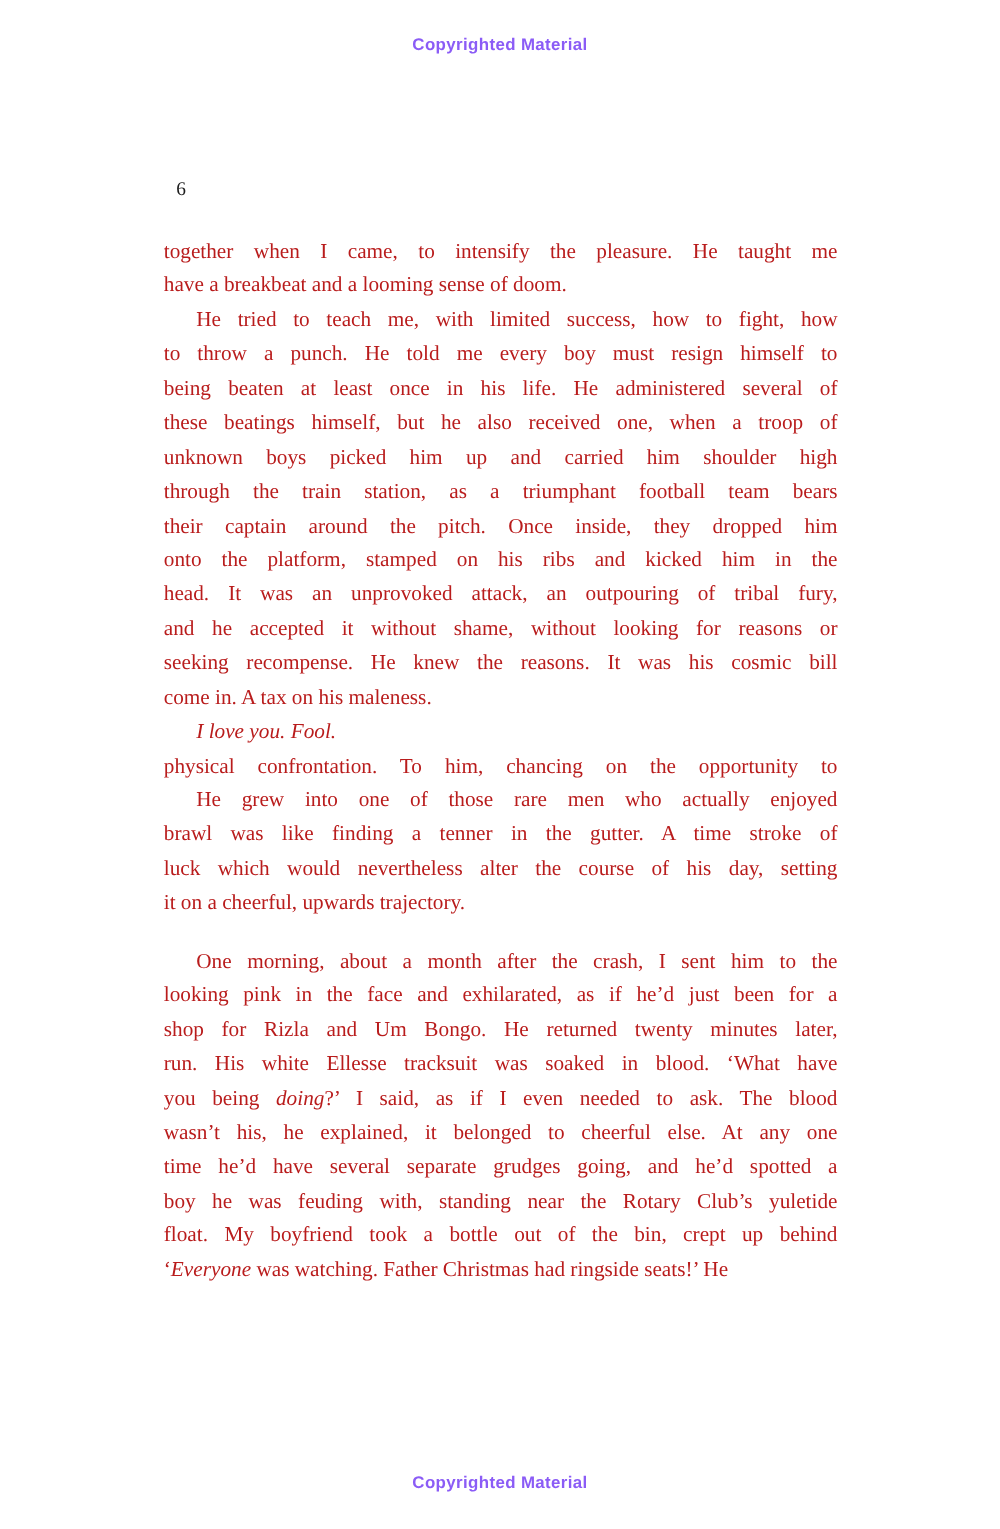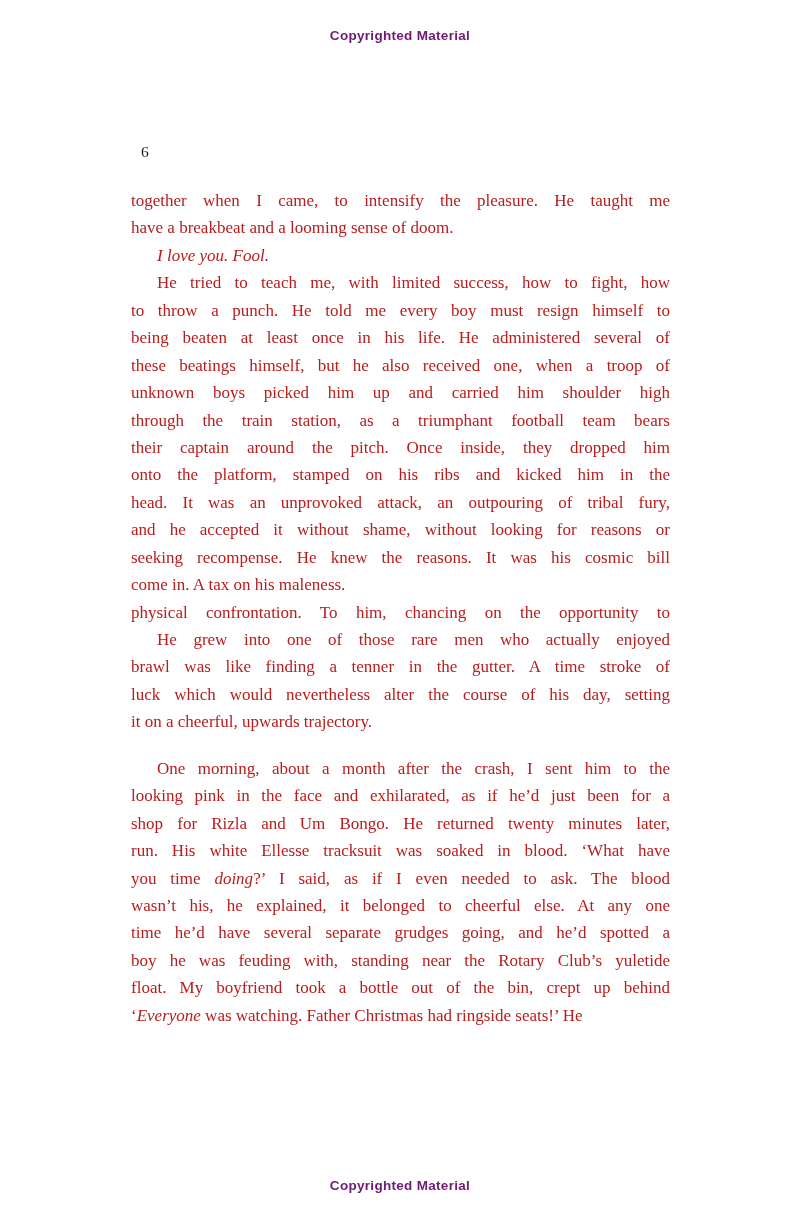--- a/index.html
+++ b/index.html
@@ -17,21 +17,21 @@
   }
   .copyright {
     position: absolute;
     left: 0;
     width: 100%;
     text-align: center;
     font-family: "Liberation Sans", sans-serif;
     font-weight: bold;
     font-size: 13.5px;
     letter-spacing: 0.3px;
-    color: #701a75;
+    color: #8b5cf6;
   }
   .copyright.top { top: 28px; }
   .copyright.bottom { top: 1178px; }
   .pagenum {
     position: absolute;
     left: 141px;
     top: 143px;
     font-size: 15.5px;
     color: #1c1c1c;
   }
@@ -65,49 +65,49 @@
   <div class="copyright top">Copyrighted Material</div>
 
   <div class="pagenum">6</div>
 
   <div class="body-text">
       <div class="para">
         <div class="line"><span>together when I came, to intensify the pleasure. He taught me</span></div>
         <div class="line last"><span>have a breakbeat and a looming sense of doom.</span></div>
       </div>
       <div class="para">
-        <div class="line last first-indent i"><span>I love you. Fool.</span></div>
-      </div>
-      <div class="para">
         <div class="line first-indent"><span>He tried to teach me, with limited success, how to fight, how</span></div>
         <div class="line"><span>to throw a punch. He told me every boy must resign himself to</span></div>
         <div class="line"><span>being beaten at least once in his life. He administered several of</span></div>
         <div class="line"><span>these beatings himself, but he also received one, when a troop of</span></div>
         <div class="line"><span>unknown boys picked him up and carried him shoulder high</span></div>
         <div class="line"><span>through the train station, as a triumphant football team bears</span></div>
         <div class="line"><span>their captain around the pitch. Once inside, they dropped him</span></div>
         <div class="line"><span>onto the platform, stamped on his ribs and kicked him in the</span></div>
         <div class="line"><span>head. It was an unprovoked attack, an outpouring of tribal fury,</span></div>
         <div class="line"><span>and he accepted it without shame, without looking for reasons or</span></div>
         <div class="line"><span>seeking recompense. He knew the reasons. It was his cosmic bill</span></div>
         <div class="line last"><span>come in. A tax on his maleness.</span></div>
       </div>
       <div class="para">
+        <div class="line last first-indent i"><span>I love you. Fool.</span></div>
+      </div>
+      <div class="para">
         <div class="line"><span>physical confrontation. To him, chancing on the opportunity to</span></div>
         <div class="line first-indent"><span>He grew into one of those rare men who actually enjoyed</span></div>
         <div class="line"><span>brawl was like finding a tenner in the gutter. A time stroke of</span></div>
         <div class="line"><span>luck which would nevertheless alter the course of his day, setting</span></div>
         <div class="line last"><span>it on a cheerful, upwards trajectory.</span></div>
       </div>
       <div class="para extra">
         <div class="line first-indent"><span>One morning, about a month after the crash, I sent him to the</span></div>
         <div class="line"><span>looking pink in the face and exhilarated, as if he’d just been for a</span></div>
         <div class="line"><span>shop for Rizla and Um Bongo. He returned twenty minutes later,</span></div>
         <div class="line"><span>run. His white Ellesse tracksuit was soaked in blood. ‘What have</span></div>
-        <div class="line"><span>you time </span><span class="i">doing</span><span>?’ I said, as if I even needed to ask. The blood</span></div>
+        <div class="line"><span>you being </span><span class="i">doing</span><span>?’ I said, as if I even needed to ask. The blood</span></div>
         <div class="line"><span>wasn’t his, he explained, it belonged to cheerful else. At any one</span></div>
         <div class="line"><span>time he’d have several separate grudges going, and he’d spotted a</span></div>
         <div class="line"><span>boy he was feuding with, standing near the Rotary Club’s yuletide</span></div>
         <div class="line"><span>float. My boyfriend took a bottle out of the bin, crept up behind</span></div>
         <div class="line last"><span>‘</span><span class="i">Everyone</span><span> was watching. Father Christmas had ringside seats!’ He</span></div>
       </div>
     </div>
 
   <div class="copyright bottom">Copyrighted Material</div>
 

